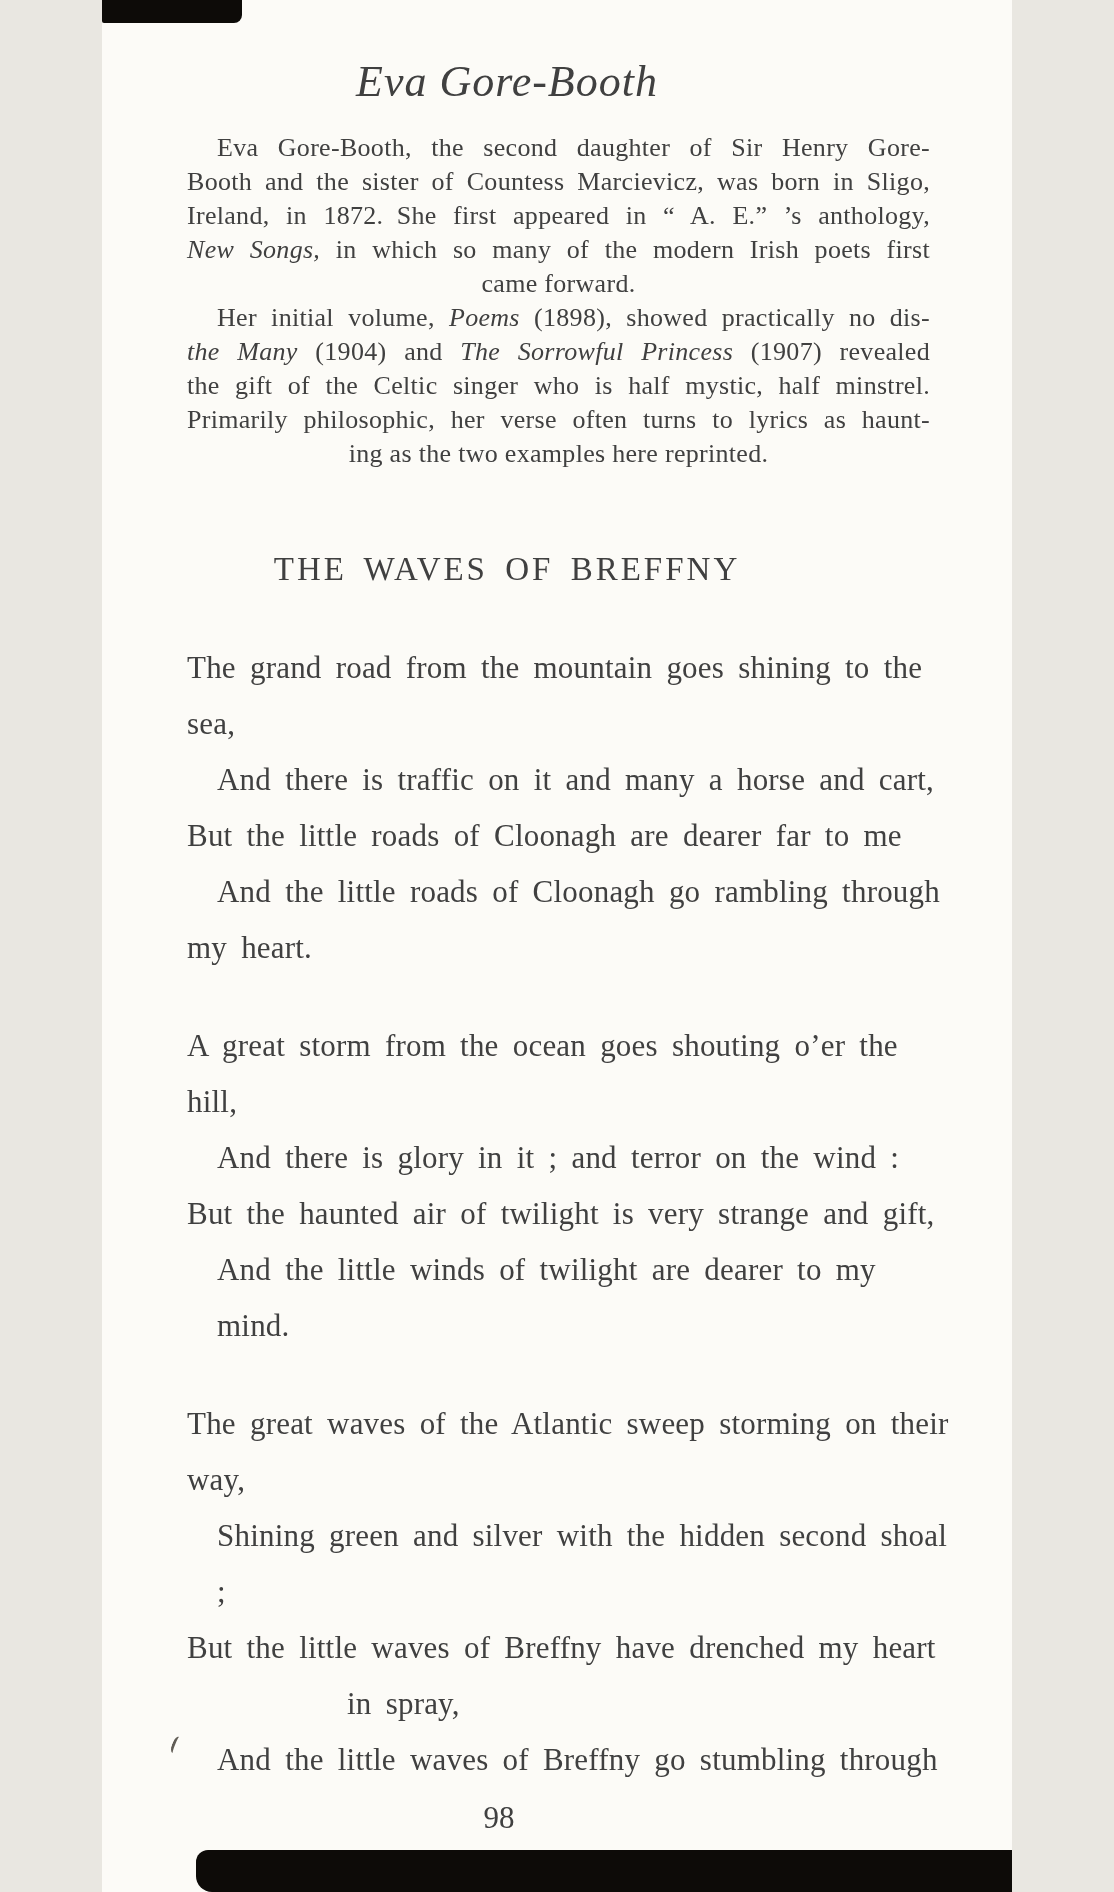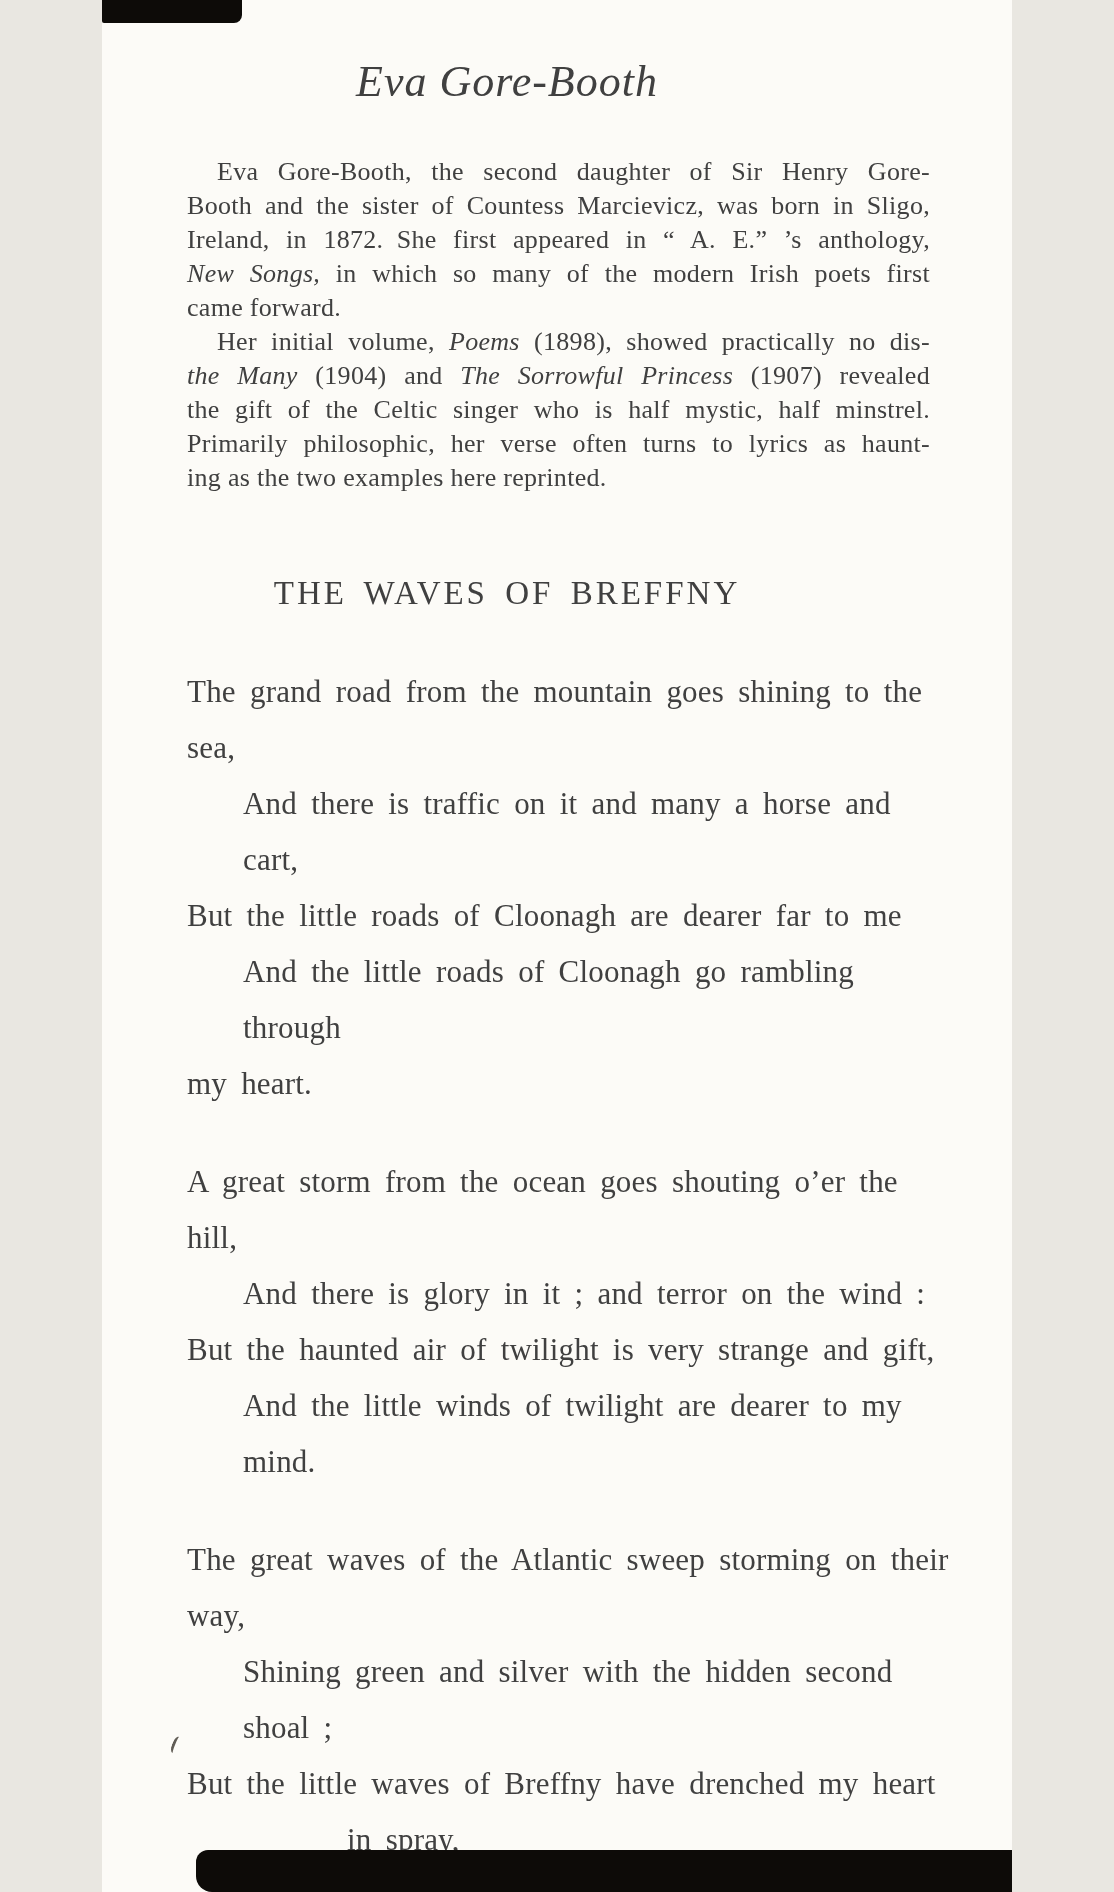--- a/index.html
+++ b/index.html
@@ -24,27 +24,27 @@
     font-size: 44px;
     font-weight: normal;
     font-style: italic;
     text-align: center;
     letter-spacing: 1px;
     transform: translateX(-50px);
   }
 
   
   .bio {
-    margin: 48px 82px 0 85px;
+    margin: 24px 82px 0 85px;
     font-size: 26px;
     line-height: 34px;
     letter-spacing: 0.3px;
   }
   .bio-para { margin: 0; }
-  .bio-line { text-align: left; }
+  .bio-line { text-align: center; }
   .bio-line.justified { text-align: justify; text-align-last: justify; }
   .bio-line.first-indent { text-indent: 30px; }
 
   
   .poem-title {
     margin: 80px 0 0 0;
     font-size: 33px;
     font-weight: normal;
     text-align: center;
     letter-spacing: 3px;
@@ -56,21 +56,21 @@
   .poem {
     margin: 52px 60px 0 85px;
     font-size: 31px;
     line-height: 56px;
     word-spacing: 0.2em;
     letter-spacing: 0.2px;
   }
   .stanza { margin: 0 0 42px 0; }
   .stanza:last-child { margin-bottom: 0; }
   .poem-line.indent-0 { margin-left: 0; }
-  .poem-line.indent-1 { margin-left: 56px; }
+  .poem-line.indent-1 { margin-left: 30px; }
   .poem-line.indent-2 { }
   .poem-line.indent-3 { margin-left: 160px; }
 
   
   .page-number {
     margin-top: 12px;
     text-align: center;
     font-size: 31px;
     transform: translateX(-58px);
   }
@@ -132,20 +132,21 @@
         <div class="poem-line indent-1">And there is glory in it ; and terror on the wind :</div>
         <div class="poem-line indent-0">But the haunted air of twilight is very strange and gift,</div>
         <div class="poem-line indent-1">And the little winds of twilight are dearer to my mind.</div>
       </div>
       <div class="stanza">
         <div class="poem-line indent-0">The great waves of the Atlantic sweep storming on their</div>
         <div class="poem-line indent-2">way,</div>
         <div class="poem-line indent-1">Shining green and silver with the hidden second shoal ;</div>
         <div class="poem-line indent-0">But the little waves of Breffny have drenched my heart</div>
         <div class="poem-line indent-3">in spray,</div>
+        <div class="poem-line indent-1">And the little waves of Breffny go stumbling through</div>
       </div>
     </div>
 
   <div class="page-number">98</div>
 
   <div class="scan-mark"></div>
   <div class="scan-bar bottom"></div>
 
 </div>
 

